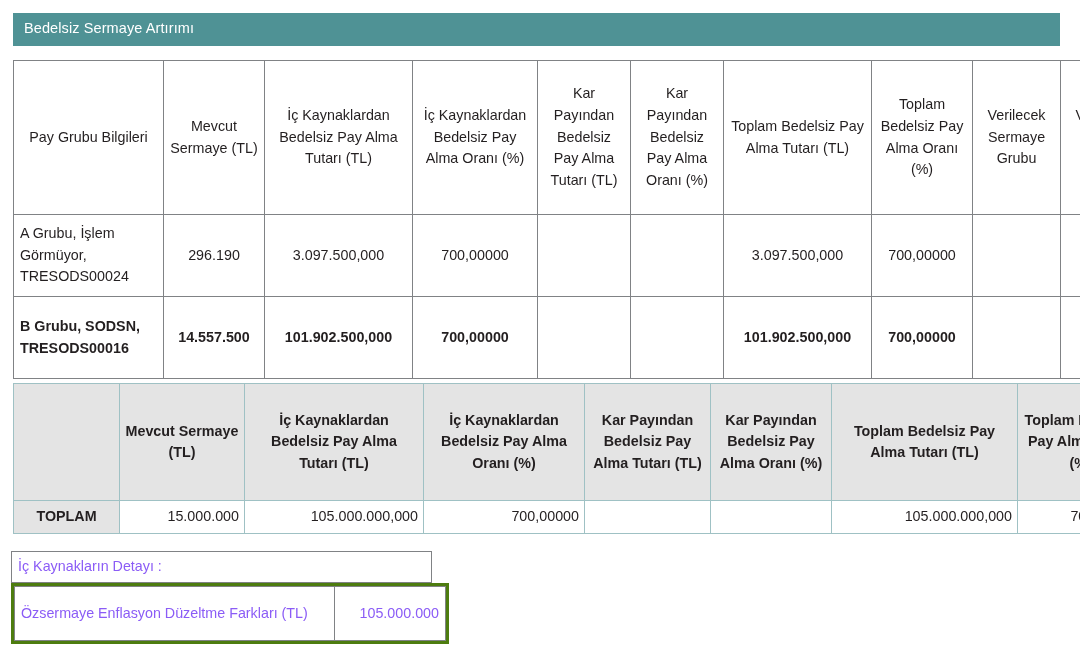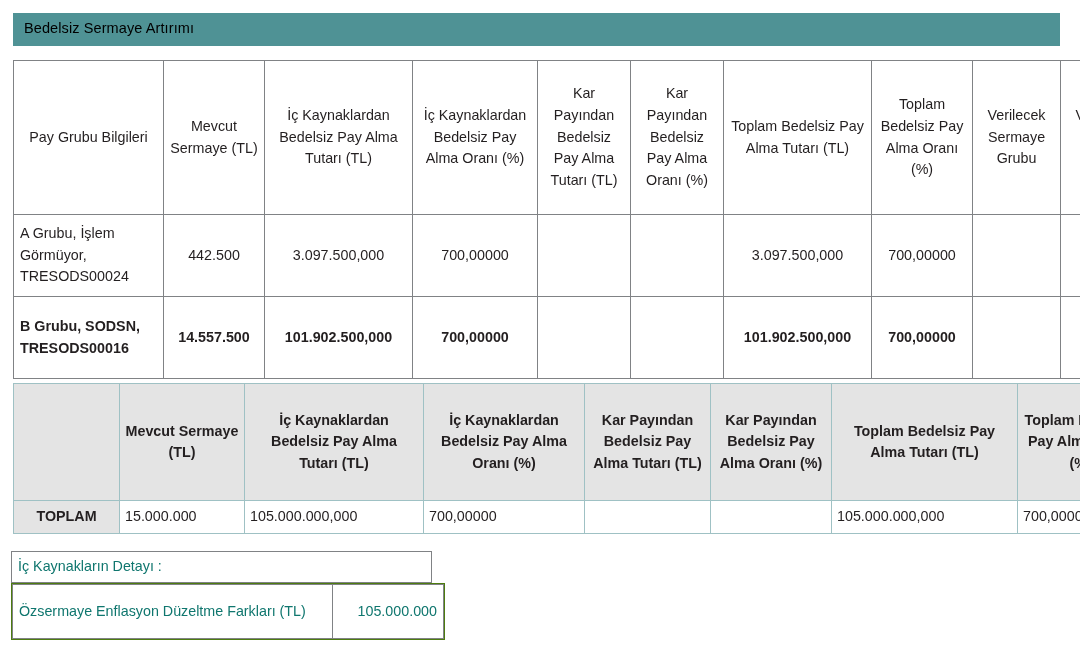--- a/index.html
+++ b/index.html
@@ -28,21 +28,21 @@
     width: 1047px;
     height: 33px;
     background: #4f9295;
     box-sizing: border-box;
   }
   .banner-title {
     position: absolute;
     left: 11px;
     top: 7px;
     font-size: 14.5px;
-    color: #000000;
+    color: #ffffff;
     letter-spacing: .1px;
     white-space: nowrap;
   }
 
   
   .t1-wrap {
     position: absolute;
     left: 13px;
     top: 60px;
     width: 1042px;
@@ -111,21 +111,21 @@
   table.t2 thead td {
     background: #e4e4e4;
     text-align: center;
     font-weight: bold;
     height: 110px;
     color: #231f20;
   }
   table.t2 thead td.blank { background: #e4e4e4; }
   table.t2 tbody td {
     height: 26px;
-    text-align: left;
+    text-align: right;
     background: #ffffff;
     white-space: nowrap;
   }
   table.t2 tbody td.rowlabel {
     background: #e4e4e4;
     font-weight: bold;
     text-align: center;
     margin-left: 18px;
   }
   .t2-c0 { width: 95px; }
@@ -146,26 +146,26 @@
   table.t3 {
     border-collapse: collapse;
     table-layout: fixed;
     font-size: 14.3px;
   }
   table.t3 td {
     border: 1px solid #808285;
     padding: 4px 6px;
     vertical-align: middle;
     line-height: 1.5;
-    color: #0f766e;
+    color: #8b5cf6;
   }
   .t3-head-cell { width: 407px; height: 22px; }
   .t3-label-cell { width: 307px; height: 45px; }
   .t3-value-cell { width: 98px; height: 45px; text-align: right; white-space: nowrap; }
-  .t3-inner-wrap { border: 1px solid #4d7c0f; }
+  .t3-inner-wrap { border: 3px solid #4d7c0f; }
 </style>
 </head>
 <body>
 
 <div class="page">
 
   <div class="banner">
     <div class="banner-title">Bedelsiz Sermaye Artırımı</div>
   </div>
 
@@ -182,21 +182,21 @@
           <td class="t1-c6">Toplam Bedelsiz Pay Alma Tutarı (TL)</td>
           <td class="t1-c7">Toplam Bedelsiz Pay Alma Oranı (%)</td>
           <td class="t1-c8">Verilecek Sermaye Grubu</td>
           <td class="t1-c9">Verilecek Menkul Kıymet</td>
 
         </tr>
       </thead>
       <tbody>
         <tr>
           <td class="grp">A Grubu, İşlem Görmüyor, TRESODS00024</td>
-          <td class="num">442.500</td>
+          <td class="num">296.190</td>
           <td class="num">3.097.500,000</td>
           <td class="num">700,00000</td>
           <td class="num"></td>
           <td class="num"></td>
           <td class="num">3.097.500,000</td>
           <td class="num">700,00000</td>
           <td class="num"></td>
           <td class="num"></td>
 
         </tr>

